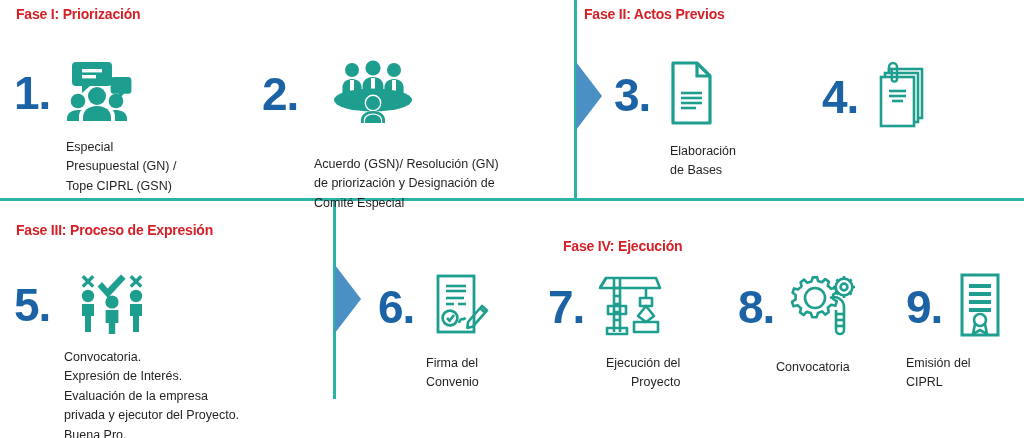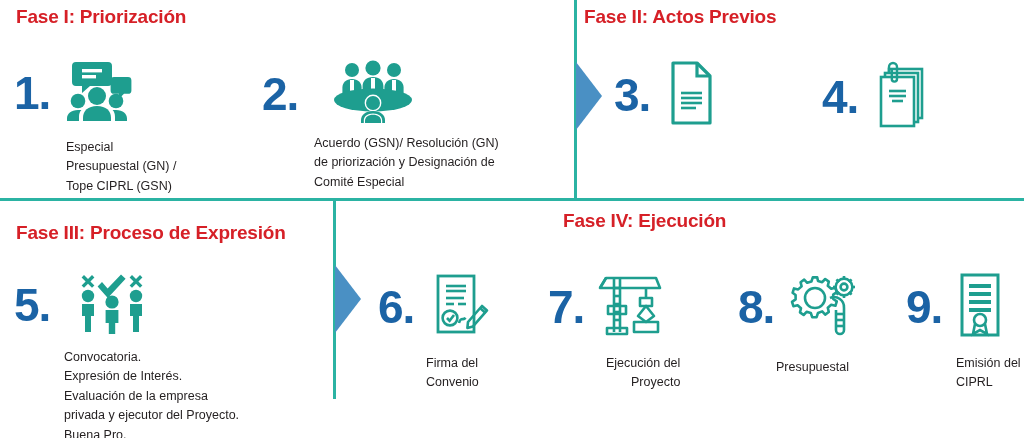--- a/index.html
+++ b/index.html
@@ -32,21 +32,21 @@
     border-top: 34px solid transparent;
     border-bottom: 34px solid transparent;
     border-left: 26px solid #4a90c4;
   }
 
   
   .phase-title {
     position: absolute;
     color: #d62027;
     font-weight: bold;
-    font-size: 19px;
+    font-size: 14px;
     letter-spacing: -0.2px;
     white-space: nowrap;
   }
 
   
   .step {
     position: absolute;
   }
   .step-head {
     display: flex;
@@ -78,21 +78,21 @@
   <div class="divider-v" style="left:574px; top:0px; width:3px; height:200px;"></div>
   <div class="divider-h" style="left:0px; top:198px; width:1024px; height:3px;"></div>
   <div class="divider-v" style="left:333px; top:200px; width:3px; height:199px;"></div>
 
   <div class="arrow" style="left:576px; top:62px;"></div>
   <div class="arrow" style="left:335px; top:265px;"></div>
 
   <div class="phase-title" style="left:16px; top:6px;">Fase I: Priorización</div>
   <div class="phase-title" style="left:584px; top:6px;">Fase II: Actos Previos</div>
   <div class="phase-title" style="left:16px; top:222px;">Fase III: Proceso de Expresión</div>
-  <div class="phase-title" style="left:563px; top:210px;">Fase IV: Ejecución</div>
+  <div class="phase-title" style="left:563px; top:238px;">Fase IV: Ejecución</div>
 
   <div class="step" style="left:14px; top:60px;">
     <div class="step-head">
       <div class="step-num">1.</div>
       <span class="step-icon">
         <svg width="76" height="62" viewBox="0 0 76 62">
           <g fill="#1e9e8f">
             <path d="M16 2h32a4 4 0 0 1 4 4v16a4 4 0 0 1-4 4H30l-8 7v-7h-6a4 4 0 0 1-4-4V6a4 4 0 0 1 4-4z"></path>
             <rect x="22" y="9" width="20" height="3.4" fill="#fff"></rect>
             <rect x="22" y="15" width="14" height="3.4" fill="#fff"></rect>
@@ -130,21 +130,21 @@
             <ellipse cx="43" cy="40" rx="39" ry="11.5"></ellipse>
             <circle cx="43" cy="43" r="8.4" fill="#fff"></circle>
             <circle cx="43" cy="43" r="7" fill="#1e9e8f"></circle>
             <path d="M43 51c-7.6 0-12 4-12 9.2V63h24v-2.8C55 55 50.6 51 43 51z"></path>
             <path d="M43 53.6c-5.8 0-9.2 3-9.2 6.8V63h18.4v-2.6c0-3.8-3.4-6.8-9.2-6.8z" fill="#fff"></path>
             <path d="M43 54.8c-5 0-8 2.6-8 6V63h16v-2.2c0-3.4-3-6-8-6z"></path>
           </g>
         </svg>
       </span>
     </div>
-    <div class="step-label" style="margin-left:52px; margin-top:6px;">Acuerdo (GSN)/ Resolución (GN)
+    <div class="step-label" style="margin-left:52px; margin-top:27px;">Acuerdo (GSN)/ Resolución (GN)
 de priorización y Designación de
 Comité Especial</div>
   </div>
 
   <div class="step" style="left:614px; top:60px;">
     <div class="step-head">
       <div class="step-num">3.</div>
       <span class="step-icon" style="margin-left:14px;">
         <svg width="56" height="66" viewBox="0 0 56 66">
           <g fill="none" stroke="#1e9e8f" stroke-width="3.2">
@@ -153,20 +153,22 @@
             <g stroke-width="2.6">
               <path d="M17 33h21"></path>
               <path d="M17 38h21"></path>
               <path d="M17 43h21"></path>
               <path d="M17 48h15"></path>
             </g>
           </g>
         </svg>
       </span>
     </div>
+    <div class="step-label" style="margin-left:56px; margin-top:12px;">Elaboración
+de Bases</div>
   </div>
 
   <div class="step" style="left:822px; top:60px;">
     <div class="step-head">
       <div class="step-num">4.</div>
       <span class="step-icon" style="margin-left:14px;">
         <svg width="62" height="70" viewBox="0 0 62 70">
           <g fill="#ffffff" stroke="#1e9e8f" stroke-width="2.6">
             <rect x="17" y="9" width="33" height="49"></rect>
             <rect x="13" y="13" width="33" height="49"></rect>
@@ -288,21 +290,21 @@
               <path d="M60.8 10.2l2.8-2.8"></path>
             <circle cx="56" cy="15" r="3.4"></circle>
             <path d="M42 26a10 10 0 0 1 14 10v22a4 4 0 0 1-8 0V38"></path>
             <path d="M48 42h8"></path>
               <path d="M48 48h8"></path>
               <path d="M48 54h8"></path>
           </g>
         </svg>
       </span>
     </div>
-    <div class="step-label" style="margin-left:38px; margin-top:16px;">Presupuestal</div>
+    <div class="step-label" style="margin-left:38px; margin-top:16px;">Convocatoria</div>
   </div>
 
   <div class="step" style="left:906px; top:272px;">
     <div class="step-head">
       <div class="step-num">9.</div>
       <span class="step-icon" style="margin-left:12px;">
         <svg width="52" height="66" viewBox="0 0 52 66">
           <g fill="none" stroke="#1e9e8f" stroke-width="3">
             <rect x="8" y="3" width="36" height="60"></rect>
           </g>
@@ -312,17 +314,17 @@
             <path d="M15 30h22"></path>
             <path d="M15 38h22"></path>
           </g>
           <g fill="none" stroke="#1e9e8f" stroke-width="2.6">
             <circle cx="26" cy="48" r="6"></circle>
             <path d="M21 52l-2 10 7-4 7 4-2-10"></path>
           </g>
         </svg>
       </span>
     </div>
-    <div class="step-label" style="margin-left:50px; margin-top:12px;">Emisión del
+    <div class="step-label" style="margin-top:12px;">Emisión del
 CIPRL</div>
   </div>
 
 </div>
 
 </body></html>

